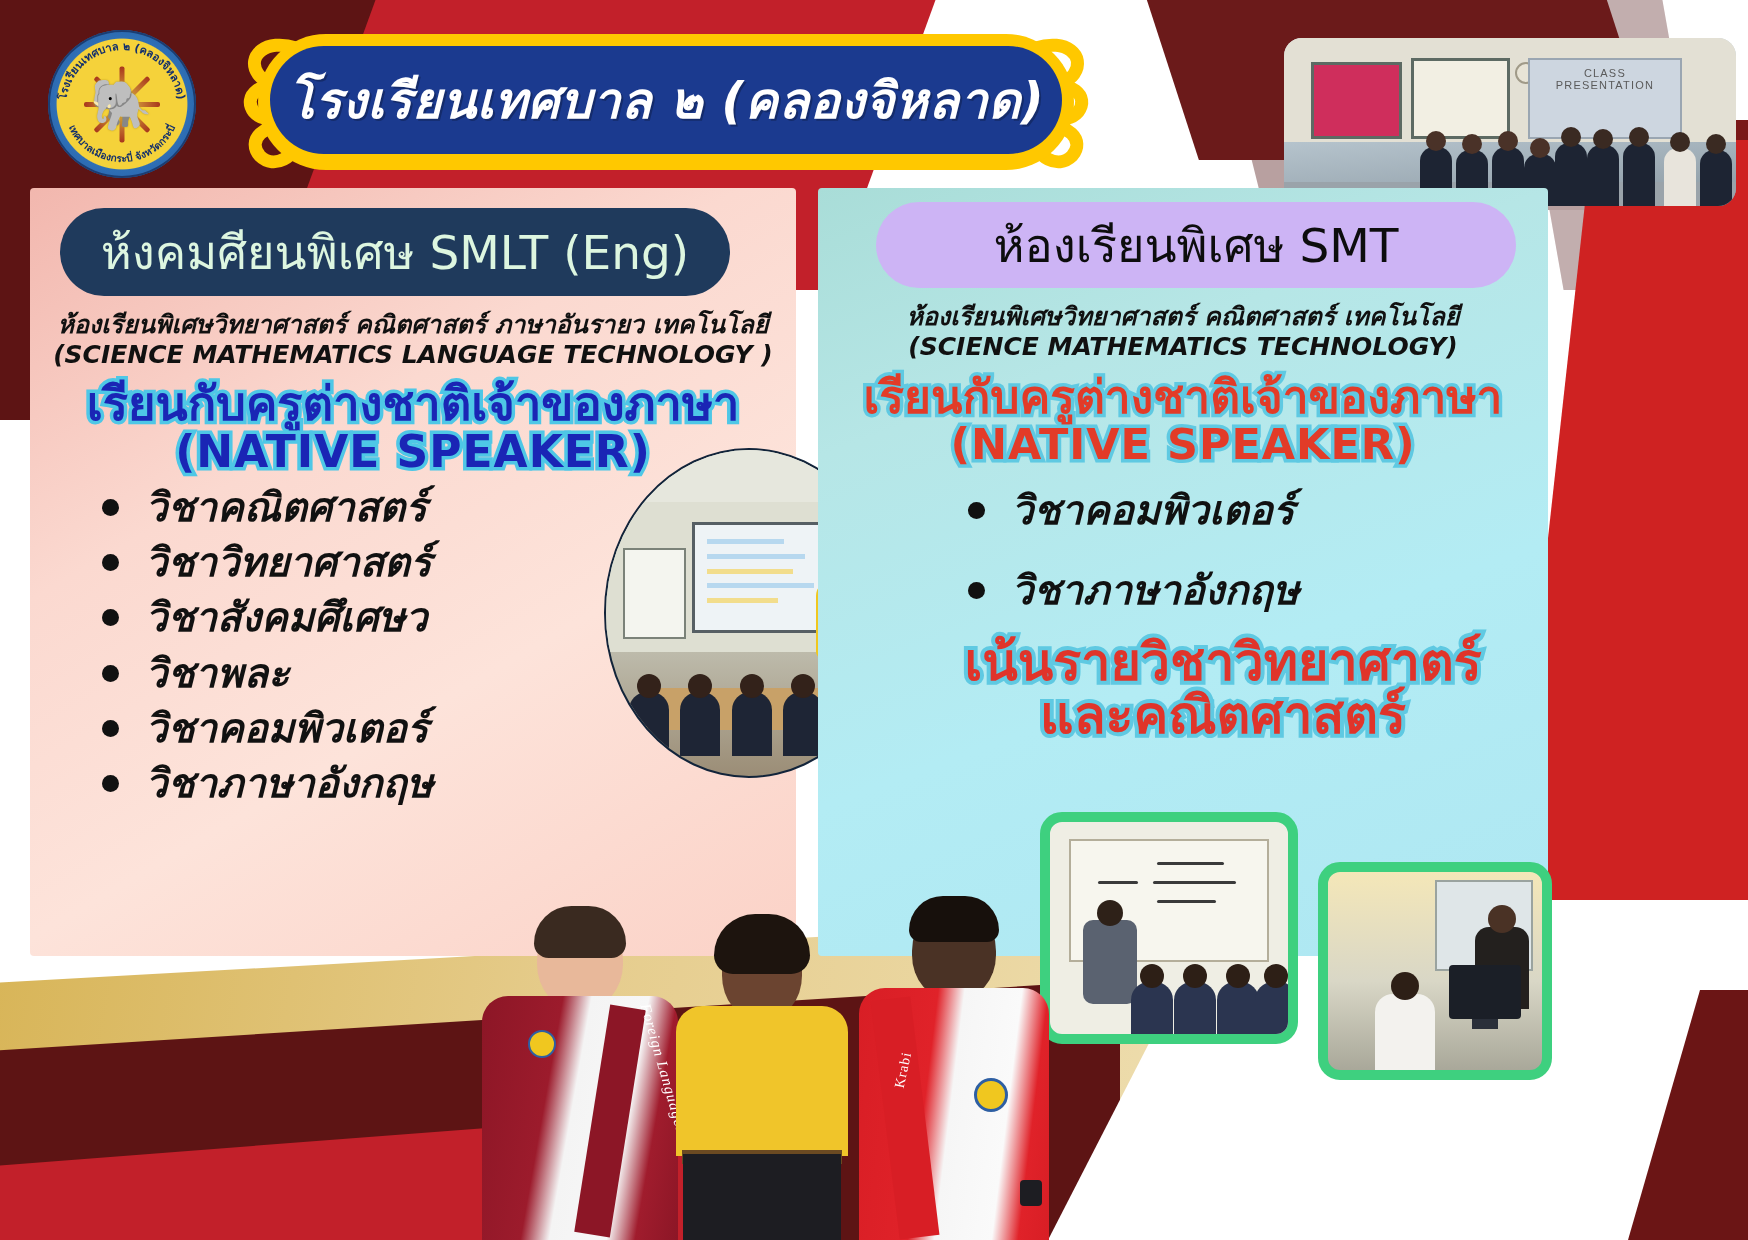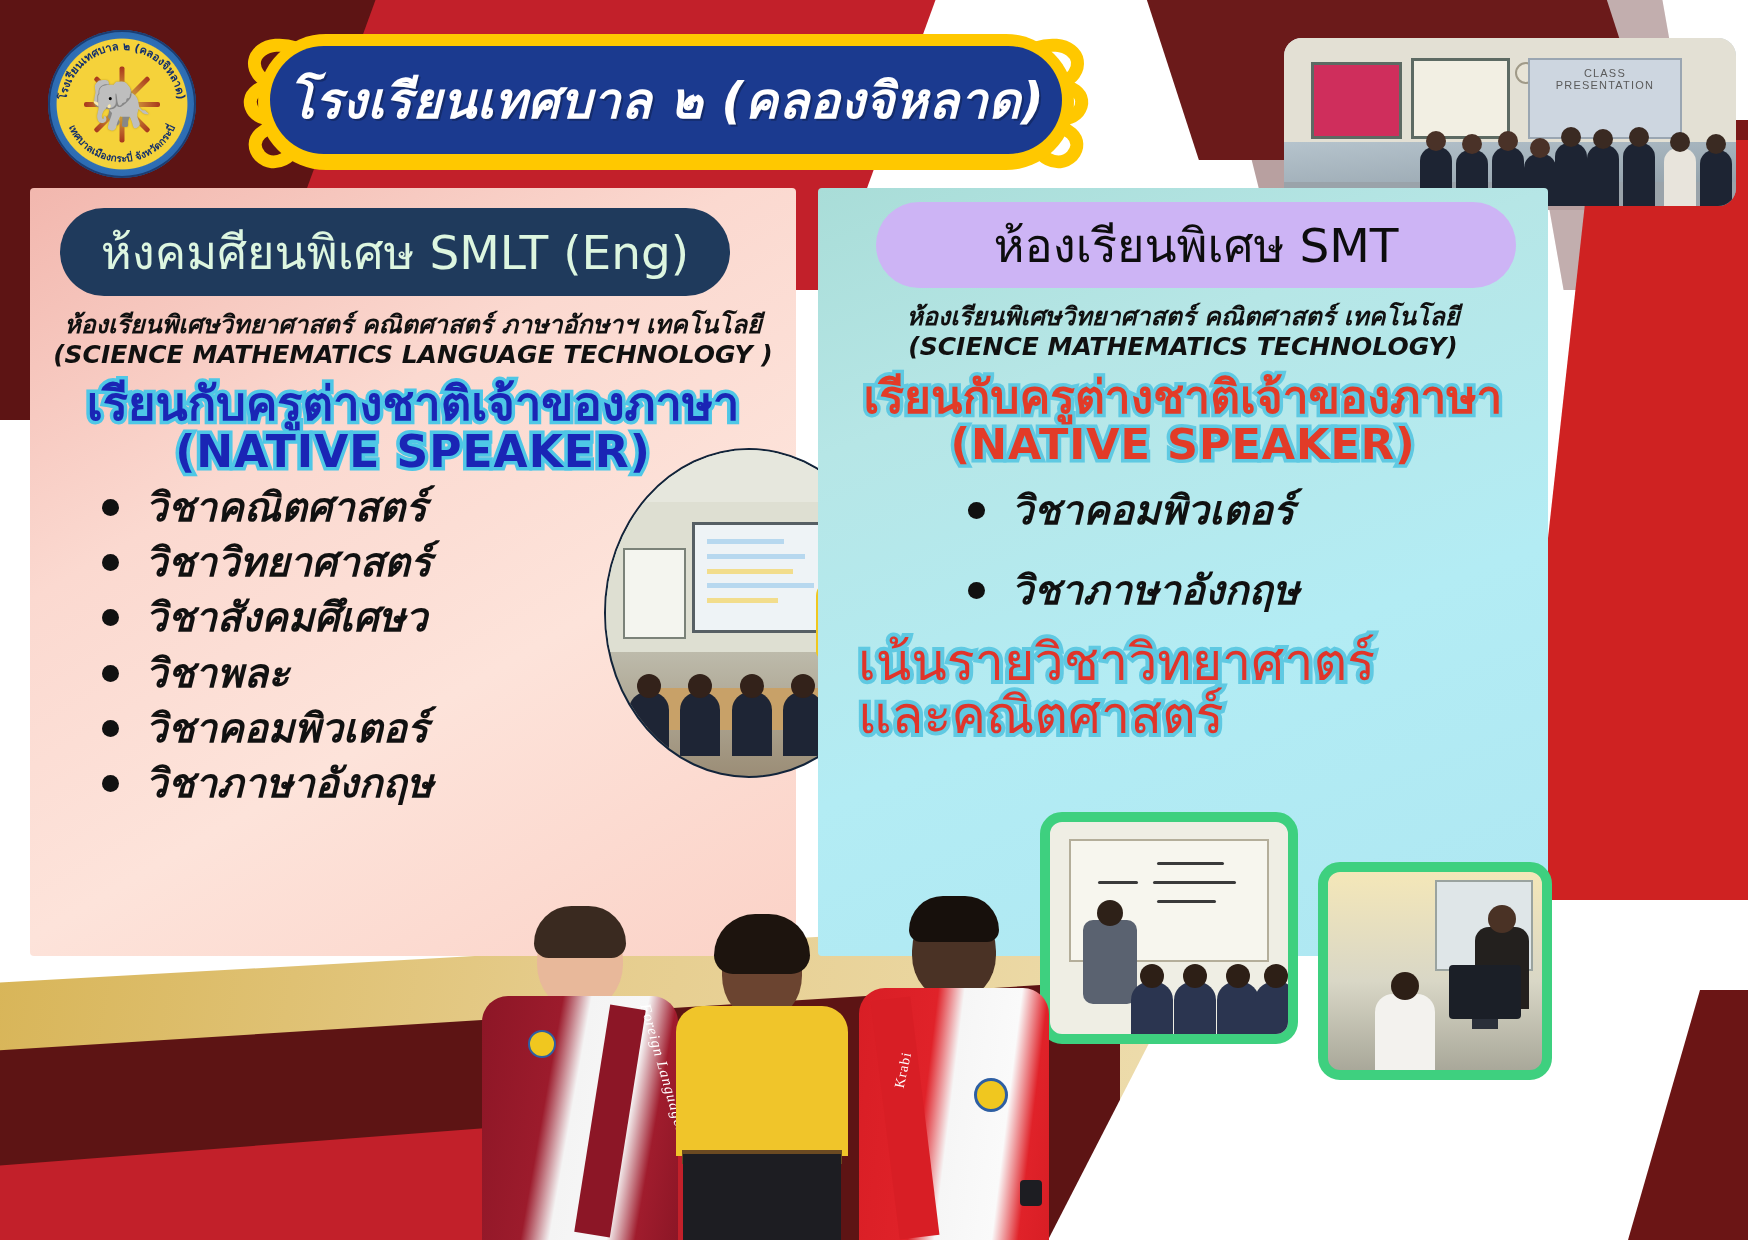--- a/index.html
+++ b/index.html
@@ -300,22 +300,22 @@
     position:absolute; left:150px; top:290px; width:470px; list-style:none;
   }
   .subject-list-r li { display:flex; align-items:center; gap:26px; margin-bottom:16px; }
   .subject-list-r .bullet { width:17px; height:17px; border-radius:50%; background:#111; flex:0 0 17px; }
   .subject-list-r .txt {
     color:#111111; font-size:40px; font-weight:700; font-style:italic;
     font-family:"DejaVu Sans", sans-serif;
   }
 
   .emph-r {
-    position:absolute; left:40px; top:448px; width:100%; text-align:left;
-    font-family:"DejaVu Sans", sans-serif; font-weight:400;
+    position:absolute; left:40px; top:448px; width:100%; text-align:center;
+    font-family:"DejaVu Sans", sans-serif; font-weight:700;
     color:#e0342a; font-size:52px; line-height:1.02;
     -webkit-text-stroke:8px #5fc9e2;
     paint-order:stroke fill;
   }
   .emph-r .l2 { display:block; }
 
   
   .photo-wb {
     position:absolute; left:1040px; top:812px; width:258px; height:232px;
     border:10px solid #3ed07f; border-radius:22px; overflow:hidden;
@@ -466,21 +466,21 @@
       <div class="ph-stu" style="left:75%; height:72%"></div>
       <div class="ph-stu" style="left:84%; height:66%; background:#e8e4dc"></div>
       <div class="ph-stu" style="left:92%; height:64%"></div>
     </div>
   </div>
 
   <div class="panel-left">
     <div class="panel-left-header">
       <span class="ht">ห้งคมศียนพิเศษ SMLT (Eng)</span>
     </div>
-    <div class="sub-line sub1-l">ห้องเรียนพิเศษวิทยาศาสตร์ คณิตศาสตร์ ภาษาอักษาฯ เทคโนโลยี</div>
+    <div class="sub-line sub1-l">ห้องเรียนพิเศษวิทยาศาสตร์ คณิตศาสตร์ ภาษาอันรายว เทคโนโลยี</div>
     <div class="sub-line sub2-l">(SCIENCE MATHEMATICS LANGUAGE TECHNOLOGY )</div>
 
     <div class="native-l">
       <span>เรียนกับครูต่างชาติเจ้าของภาษา</span>
       <span class="l2">(NATIVE SPEAKER)</span>
     </div>
 
     <ul class="subject-list">
       <li>
         <span class="bullet"></span>

